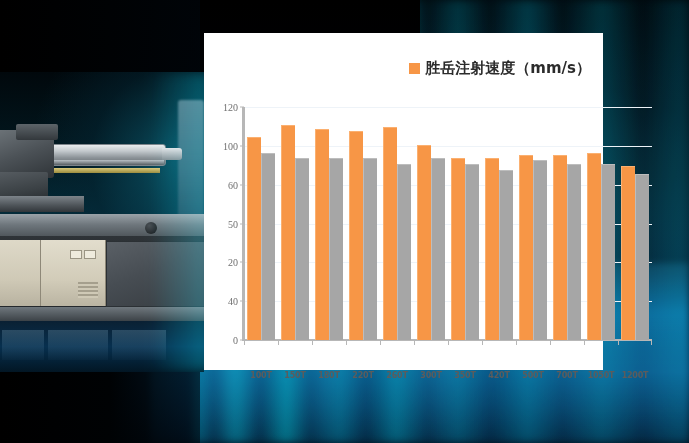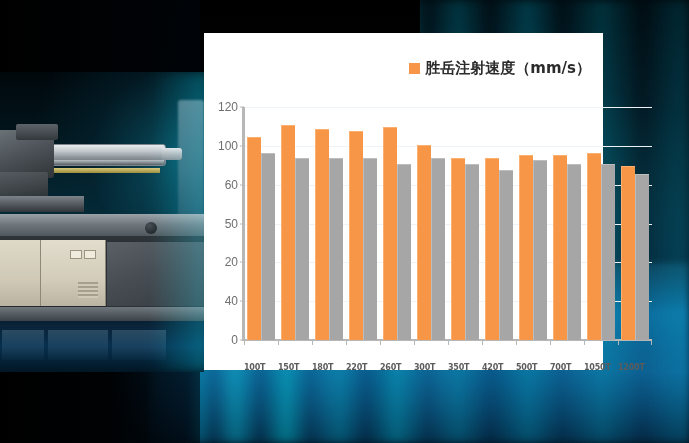--- a/index.html
+++ b/index.html
@@ -265,23 +265,23 @@
     position: absolute;
     left: -2px; right: 0; bottom: -1px;
     height: 2px;
     background: #b7b7b7;
   }
   .ytick {
     position: absolute;
     right: 100%;
     margin-right: 6px;
     transform: translateY(-50%);
-    font-size: 12px;
+    font-size: 10px;
     color: #6f6f6f;
-    font-family: Liberation Sans, sans-serif;
+    font-family: Liberation Serif, serif;
     white-space: nowrap;
   }
   .ytick-mark {
     position: absolute;
     right: 100%;
     margin-right: 0px;
     transform: translateY(-50%);
     width: 4px; height: 1px;
     background: #b7b7b7;
   }
@@ -316,23 +316,23 @@
   }
 
   .xticks {
     position: absolute;
     left: 40px; top: 307px;
     width: 408px;
     display: flex;
   }
   .xtick-cell {
     flex: 1 1 0;
-    text-align: left;
+    text-align: center;
     position: relative;
-    padding-top: 16px;
+    padding-top: 24px;
   }
   .xtick-cell .tickmark {
     position: absolute;
     left: 0; top: 0;
     width: 1px; height: 5px;
     background: #b7b7b7;
   }
   .xtick-cell:last-child .tickmark-end {
     position: absolute;
     right: 0; top: 0;

